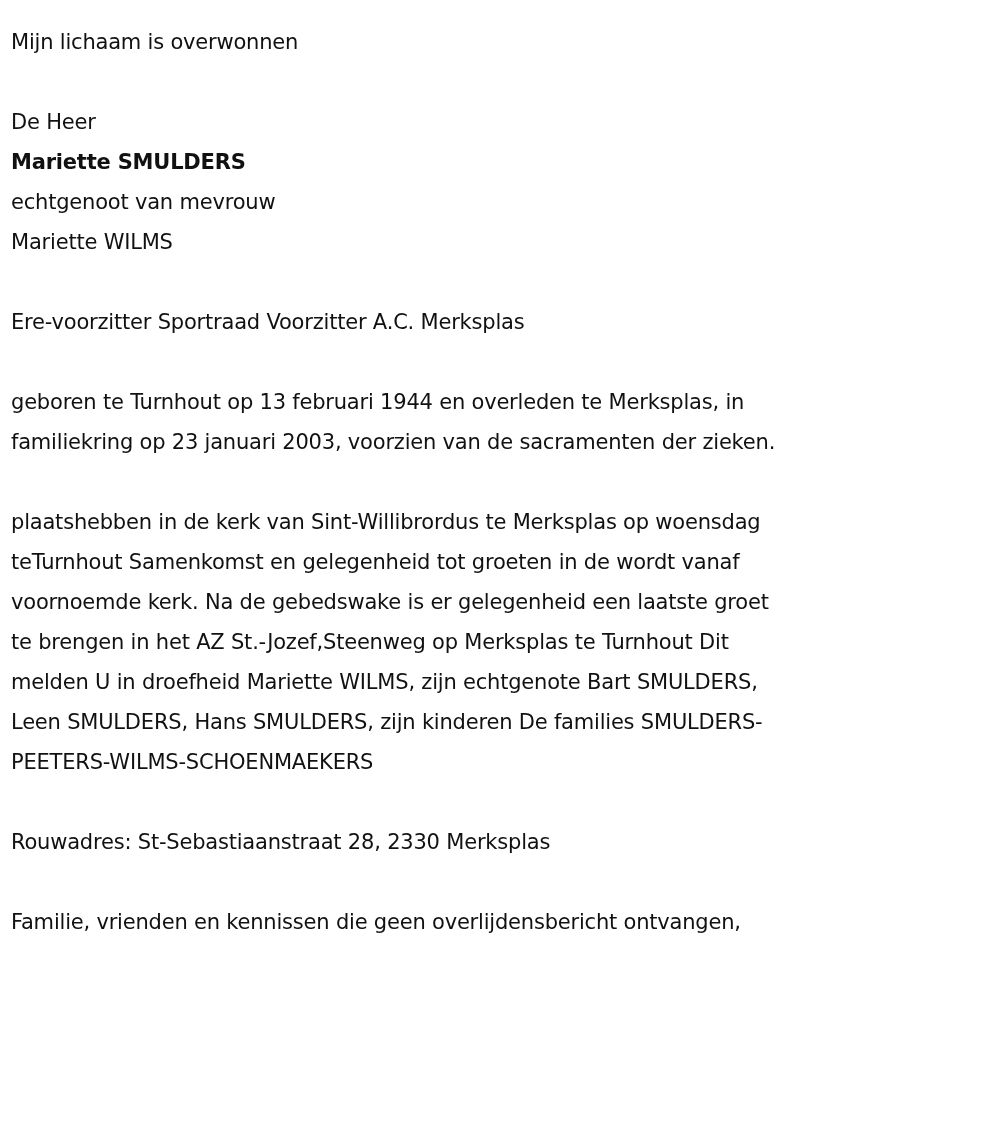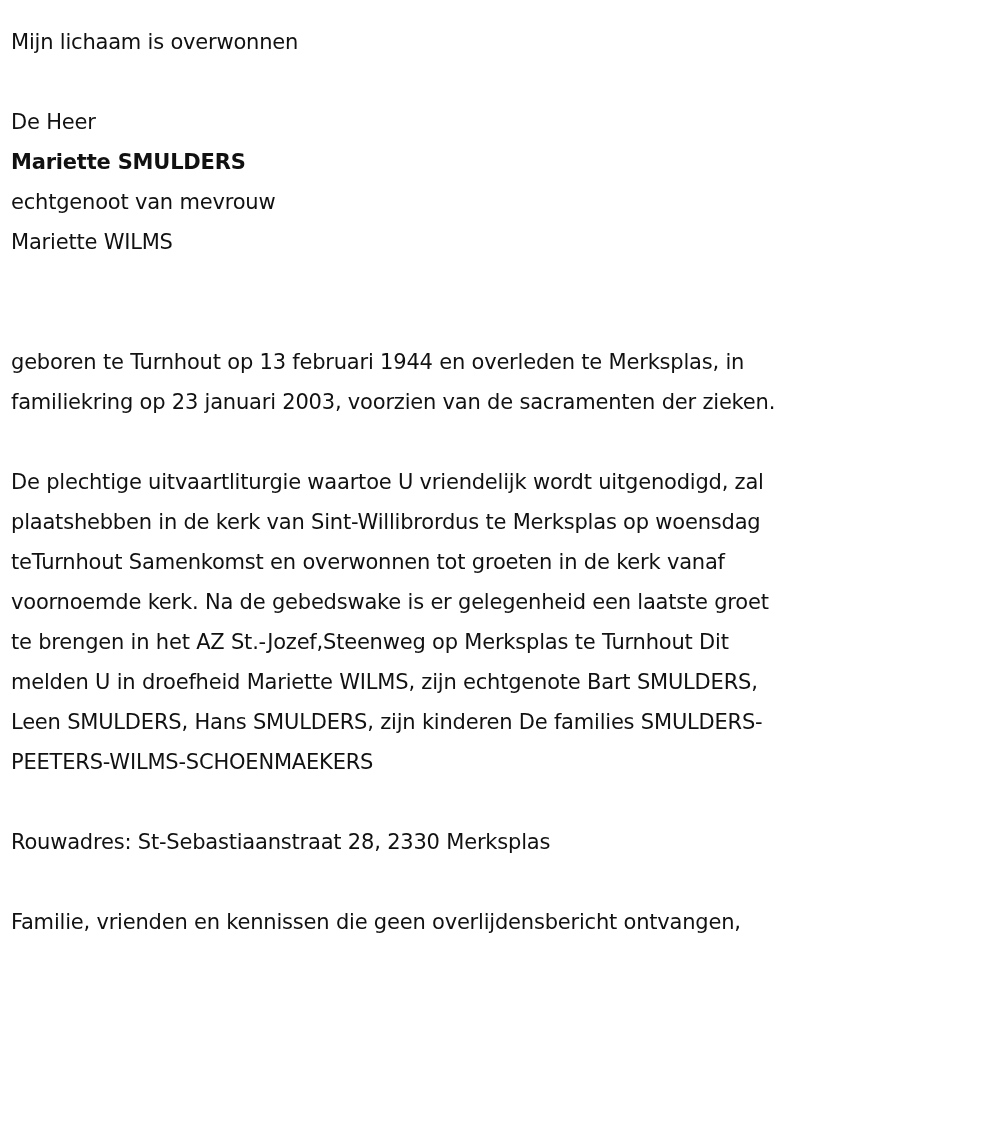--- a/index.html
+++ b/index.html
@@ -41,32 +41,32 @@
 <div class="doc">
   <span class="line">Mijn lichaam is overwonnen</span>
   <div class="gap"></div>
 
   <span class="line">De Heer</span>
   <span class="line bold">Mariette SMULDERS</span>
   <span class="line">echtgenoot van mevrouw</span>
   <span class="line">Mariette WILMS</span>
   <div class="gap"></div>
 
+  <span class="line">Ere-voorzitter Sportraad Voorzitter A.C. Merksplas</span>
   <div class="gap"></div>
 
   <div>
     <span class="line">geboren te Turnhout op 13 februari 1944 en overleden te Merksplas, in</span>
     <span class="line">familiekring op 23 januari 2003, voorzien van de sacramenten der zieken.</span>
   </div>
   <div class="gap"></div>
 
   <div>
-    <span class="line">De plechtige uitvaartliturgie waartoe U vriendelijk wordt uitgenodigd, zal</span>
     <span class="line">plaatshebben in de kerk van Sint-Willibrordus te Merksplas op woensdag</span>
-    <span class="line">teTurnhout Samenkomst en overwonnen tot groeten in de kerk vanaf</span>
+    <span class="line">teTurnhout Samenkomst en gelegenheid tot groeten in de wordt vanaf</span>
     <span class="line">voornoemde kerk. Na de gebedswake is er gelegenheid een laatste groet</span>
     <span class="line">te brengen in het AZ St.-Jozef,Steenweg op Merksplas te Turnhout Dit</span>
     <span class="line">melden U in droefheid Mariette WILMS, zijn echtgenote Bart SMULDERS,</span>
     <span class="line">Leen SMULDERS, Hans SMULDERS, zijn kinderen De families SMULDERS-</span>
     <span class="line">PEETERS-WILMS-SCHOENMAEKERS</span>
   </div>
   <div class="gap"></div>
 
   <span class="line">Rouwadres: St-Sebastiaanstraat 28, 2330 Merksplas</span>
   <div class="gap"></div>

